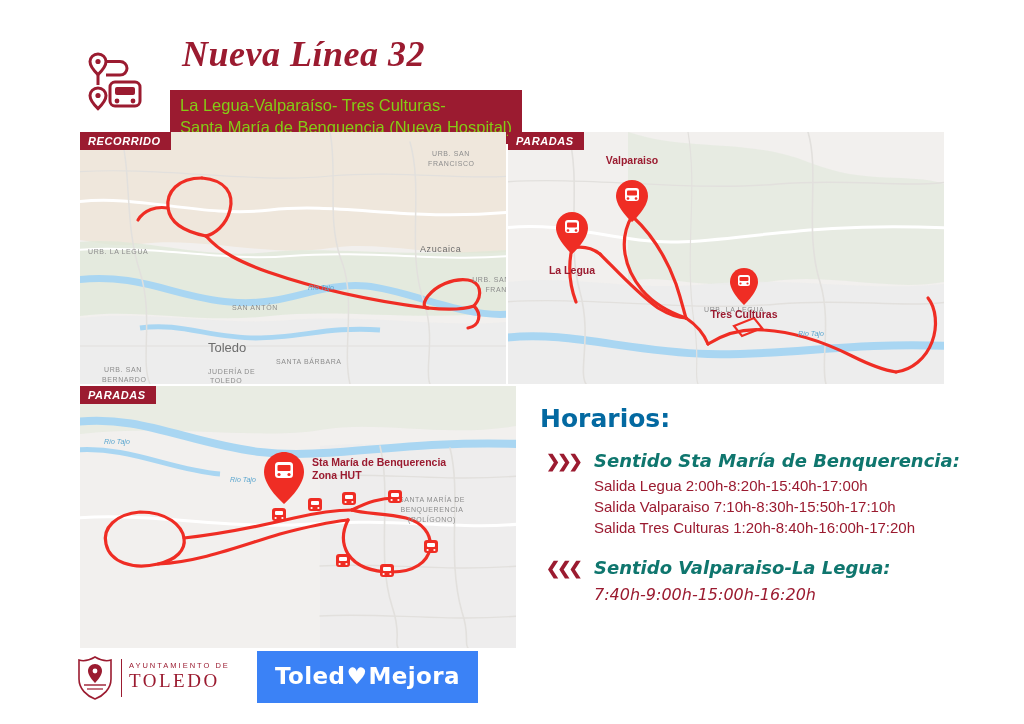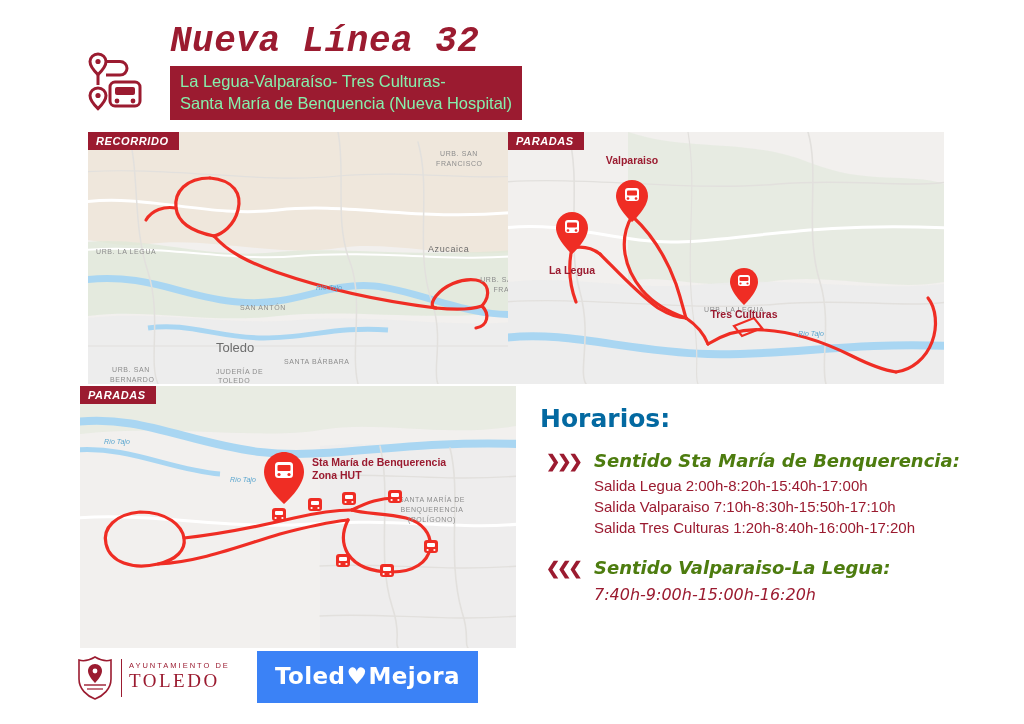--- a/index.html
+++ b/index.html
@@ -35,33 +35,33 @@
     top: 24px;
     width: 72px;
     height: 72px;
   }
   .title-block {
     position: absolute;
     left: 90px;
     top: 0px;
   }
   .main-title {
-    font-family: Liberation Mono, monospace;
+    font-family: Liberation Serif, serif;
     font-style: italic;
     font-weight: bold;
     font-size: 36px;
     color: #9b1b30;
     letter-spacing: 0.5px;
     line-height: 44px;
-    margin: 0;
+    margin: 12px;
     padding: 0;
   }
   .subtitle-bar {
     background: #9b1b30;
-    color: #86efac;
+    color: #84cc16;
     display: inline-block;
     padding: 4px 10px 6px 10px;
     margin-top: 2px;
   }
   .subtitle-line {
     font-size: 16.5px;
     line-height: 22px;
     white-space: nowrap;
     font-family: "Liberation Sans", sans-serif;
   }
@@ -79,21 +79,21 @@
     color: #fff;
     font-style: italic;
     font-weight: bold;
     font-size: 11px;
     letter-spacing: 0.6px;
     padding: 3px 10px 3px 8px;
     z-index: 6;
     font-family: "Liberation Sans", sans-serif;
   }
 
-  #panel-recorrido { left: 88px; top: 132px; width: 426px; height: 252px; }
+  #panel-recorrido { left: 80px; top: 132px; width: 426px; height: 252px; }
   #panel-paradas-norte { left: 508px; top: 132px; width: 436px; height: 252px; }
   #panel-paradas-sur { left: 80px; top: 386px; width: 436px; height: 262px; }
 
   .map-canvas { position: absolute; inset: 0; }
 
   
   .m-bg { fill: #f2f0ee; }
   .m-green { fill: #dfe8d8; }
   .m-beige { fill: #efe7dc; }
   .m-urban { fill: #ececec; }
@@ -133,21 +133,21 @@
     color: #9b1b30;
     font-size: 17px;
     letter-spacing: -3px;
     font-weight: bold;
   }
   .sched-heading {
     font-family: "DejaVu Sans", sans-serif;
     font-style: italic;
     font-weight: bold;
     font-size: 18px;
-    color: #4d7c0f;
+    color: #0f766e;
     margin: 0 0 2px 0;
     line-height: 24px;
   }
   .sched-line {
     font-size: 15px;
     color: #9b1b30;
     line-height: 21px;
     font-family: "Liberation Sans", sans-serif;
   }
   .sched-times-italic {

